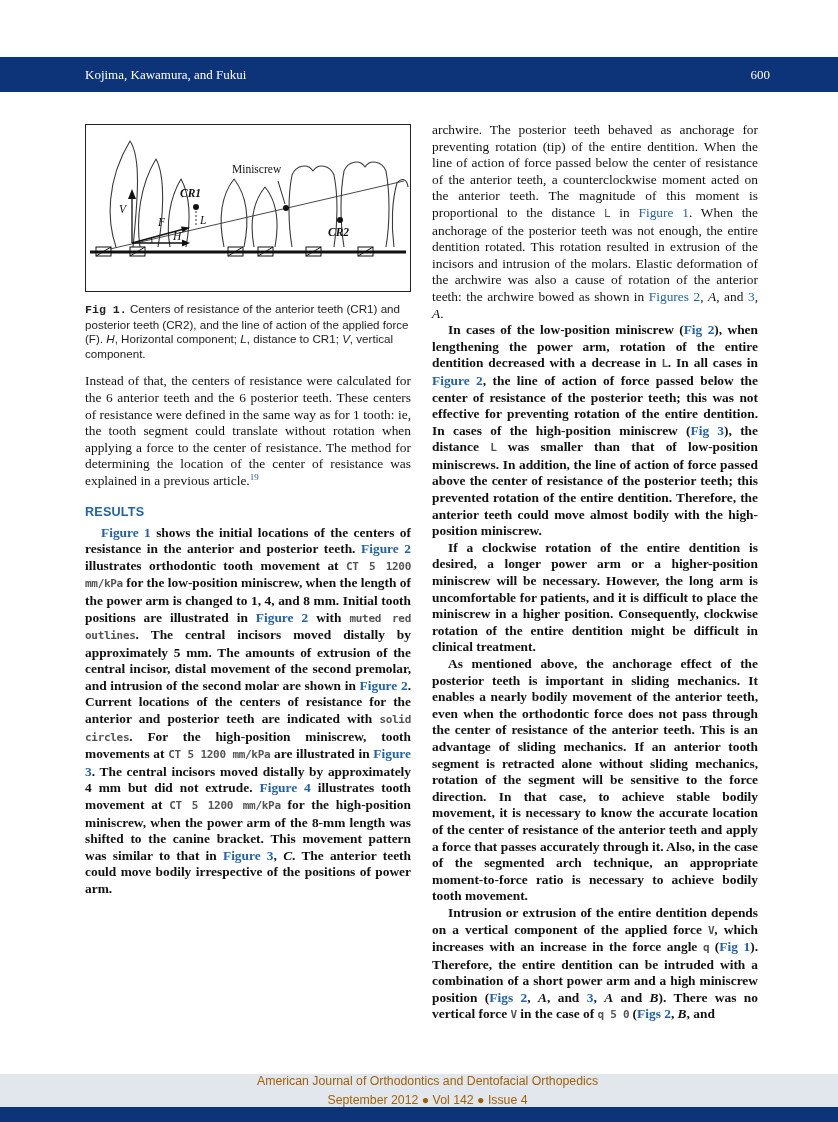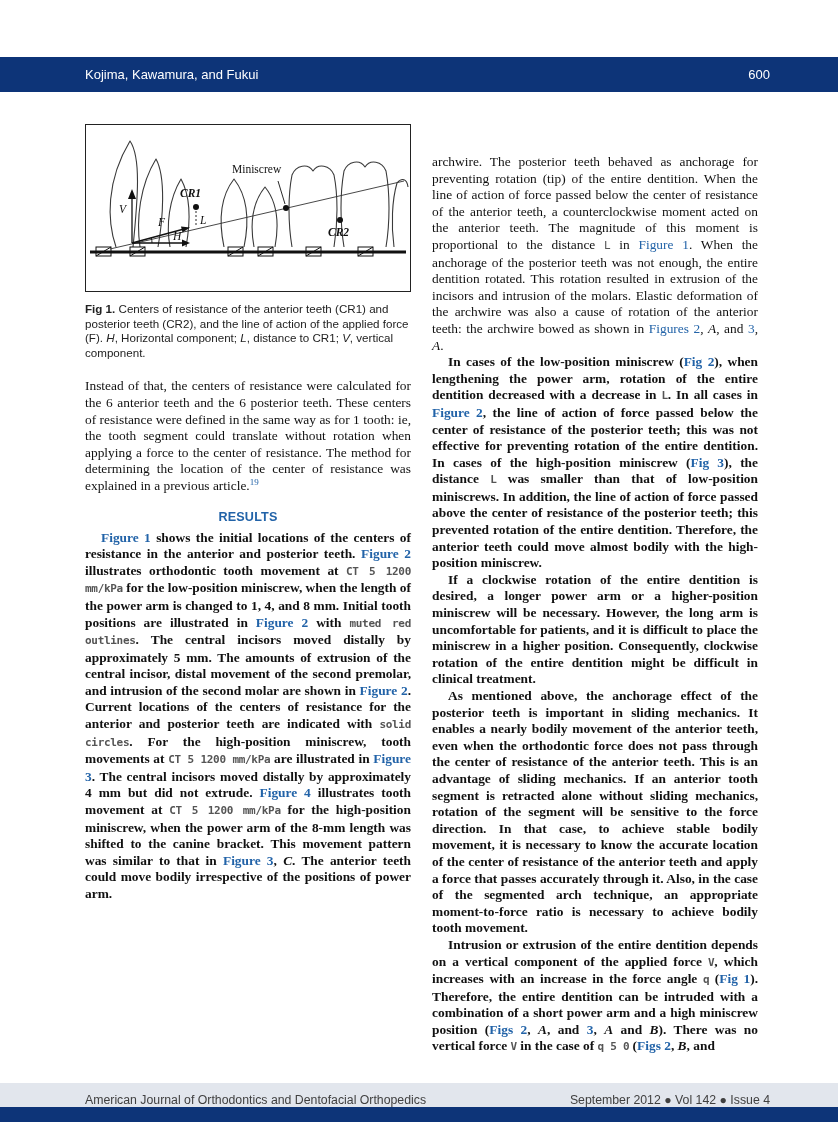--- a/index.html
+++ b/index.html
@@ -3,47 +3,47 @@
 <meta charset="utf-8">
 <style>
   html,body{margin:0;padding:0;background:#fff;}
   .page{position:relative;width:838px;height:1122px;background:#ffffff;overflow:hidden;
         font-family:"Liberation Serif",serif;color:#111;}
 
   
   .header-bar{position:absolute;top:57px;left:0;width:838px;height:35px;background:#0d3478;
               color:#ffffff;display:flex;align-items:center;justify-content:space-between;
               padding:0 68px 0 85px;box-sizing:border-box;
-              font-family:Liberation Sans, sans-serif;font-size:13px;}
-  .footer-band{position:absolute;left:0;bottom:6px;width:838px;height:33px;background:#e2e6ed;
+              font-family:Liberation Serif, serif;font-size:13px;}
+  .footer-band{position:absolute;left:0;bottom:15px;width:838px;height:33px;background:#e2e6ed;
                display:flex;align-items:center;justify-content:space-between;
                padding:0 68px 0 85px;box-sizing:border-box;
-               font-family:"Liberation Sans",sans-serif;font-size:12.3px;color:#404040;}
+               font-family:"Liberation Sans",sans-serif;font-size:12.3px;color:#a16207;flex-direction:column;}
   .footer-bar{position:absolute;left:0;bottom:0;width:838px;height:15px;background:#0d3478;}
 
   
   .col-left{position:absolute;left:85px;top:124px;width:326px;}
-  .col-right{position:absolute;left:432px;top:122px;width:326px;margin-top:32px;}
+  .col-right{position:absolute;left:432px;top:122px;width:326px;}
 
   
   .figure-box{border:1px solid #222;width:324px;height:166px;background:#fff;}
   .caption{font-family:"Liberation Sans",sans-serif;font-size:11.6px;line-height:14.6px;
            color:#222;margin:10px 0 0 0;text-align:left;}
 
   
   .body-para{margin:0;text-align:justify;font-size:13.4px;line-height:16.6px;color:#111;
              -webkit-hyphens:auto;hyphens:auto;}
   .indent{text-indent:16px;font-weight:bold;}
-  .gap-top{margin-top:18px;}
+  .gap-top{margin-top:12px;}
   .section-heading{font-family:"Liberation Sans",sans-serif;font-size:12.6px;font-weight:700;
-                   color:#2263a8;letter-spacing:.2px;margin:15px 0 6px 0;text-align:center;}
+                   color:#2263a8;letter-spacing:.2px;margin:15px 0 6px 0;}
 
   
   .run-plain{}
-  .run-bold{font-weight:700;}
+  .run-bold{font-weight:700;font-family:Liberation Mono, monospace;}
   .run-italic{font-style:italic;}
   .run-link{color:#2263a8;}
   .run-suplink{color:#2263a8;vertical-align:super;font-size:9px;line-height:0;}
   .run-mono{font-family:"DejaVu Sans Mono",monospace;font-size:11px;color:#555;letter-spacing:-0.3px;}
 
   
   .fig-svg text{font-family:"Liberation Serif",serif;font-size:11.5px;fill:#111;}
   .fig-svg .lbl-it{font-style:italic;font-weight:700;}
   .fig-svg .lbl-vec{font-style:italic;}
 </style>

